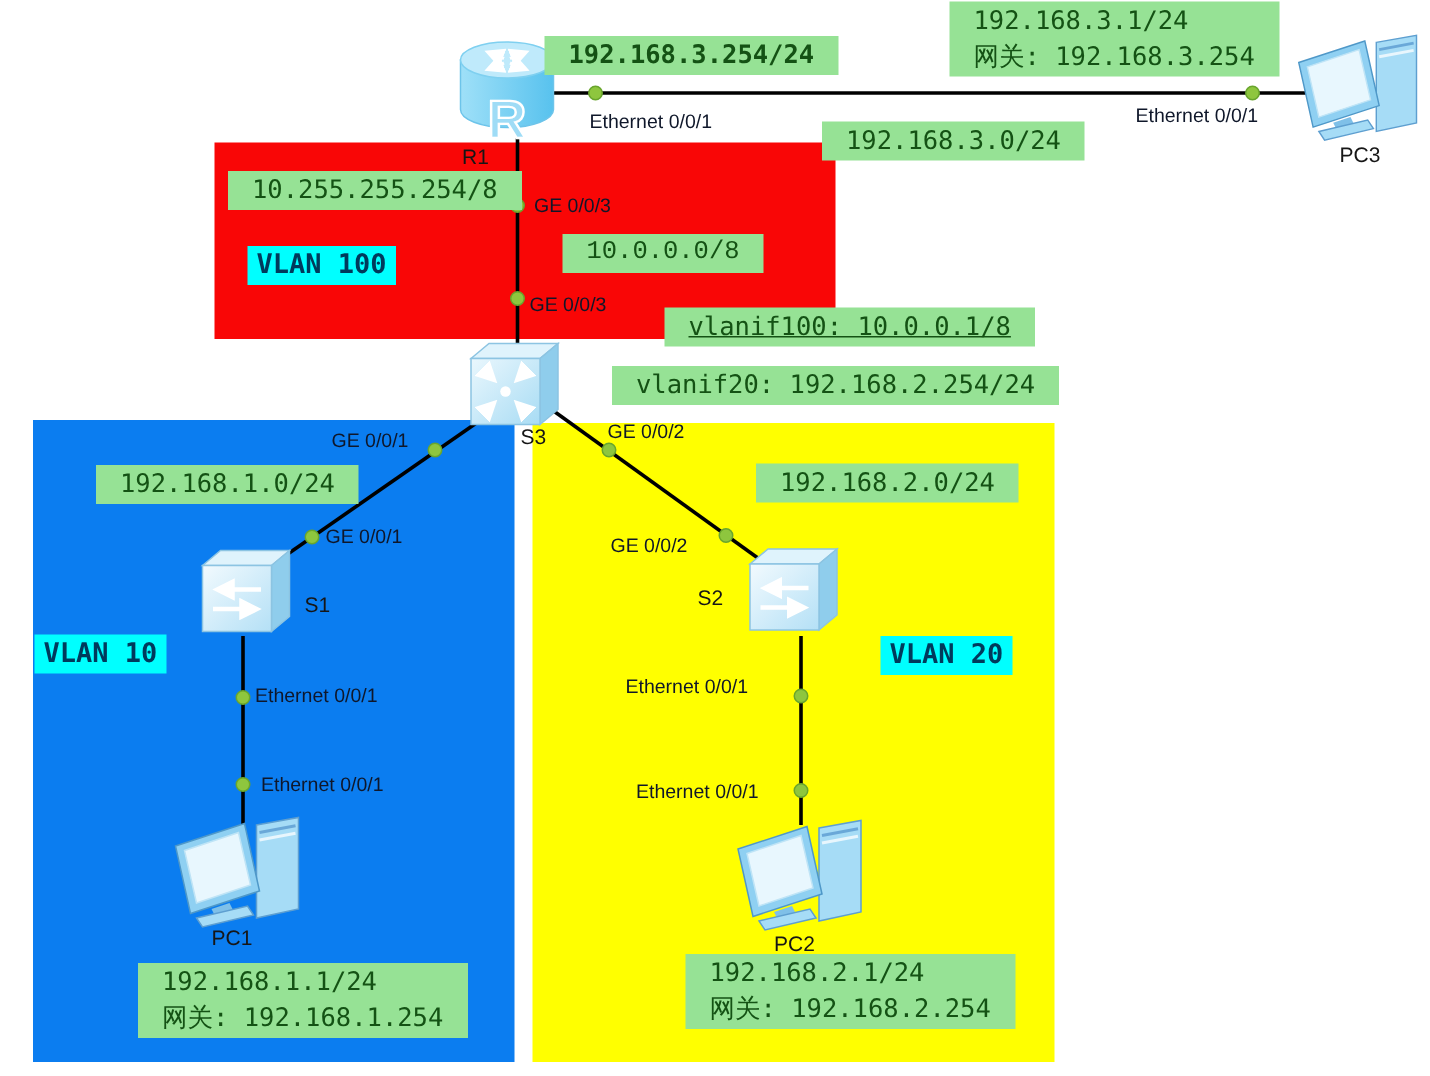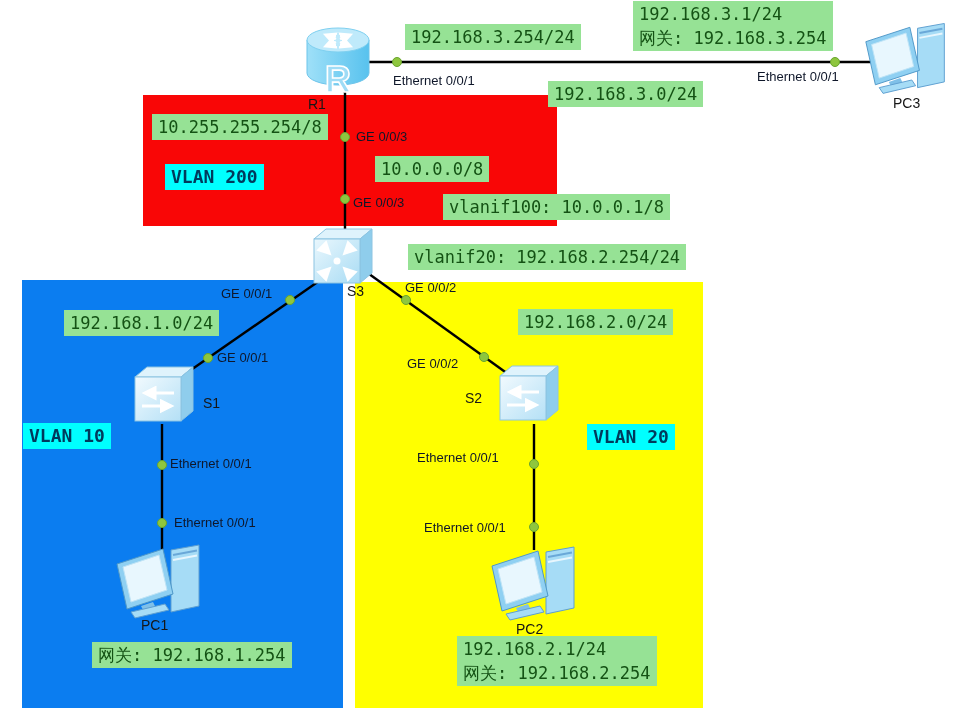--- a/index.html
+++ b/index.html
@@ -9,21 +9,21 @@
   .region.red{background:var(--region-red,#f90606);}
   .region.blue{background:var(--region-blue,#0b7df0);}
   .region.yellow{background:var(--region-yellow,#ffff00);}
   svg.links{position:absolute;left:0;top:0;z-index:2;}
   svg.links line{stroke:var(--link,#000);stroke-width:2.4;}
   svg.links circle.port{fill:var(--port-dot,#8ec63e);stroke:#69a52d;stroke-width:1;}
   .icon{position:absolute;z-index:3;}
   .dev-label{position:absolute;z-index:4;font:14px "Liberation Sans",sans-serif;color:#161616;white-space:nowrap;}
   .port-label{position:absolute;z-index:4;font:13px "Liberation Sans",sans-serif;color:#0f172a;white-space:nowrap;}
   .ip-label{position:absolute;z-index:5;font:17px "DejaVu Sans Mono",monospace;line-height:24px;
-            color:var(--ip-text,#145214);background:var(--ip-bg,#96e295);padding:1px 6px;white-space:nowrap;}
+            color:var(--ip-text,#145214);background:var(--ip-bg,#96e295);padding:1px 16px;white-space:nowrap;}
   .vlan-label{position:absolute;z-index:5;font:bold 18px "DejaVu Sans Mono",monospace;line-height:26px;
             color:var(--vlan-text,#003a5c);background:var(--vlan-bg,#00ffff);padding:0 6px;white-space:nowrap;}
 </style>
 </head>
 <body>
 
 <div class="canvas">
 
   <div class="region red" style="left:143px;top:95px;width:414px;height:131px;"></div>
   <div class="region blue" style="left:22px;top:280px;width:321px;height:428px;"></div>
@@ -190,37 +190,38 @@
   <div class="port-label" style="left:353px;top:195px;">GE 0/0/3</div>
   <div class="port-label" style="left:221px;top:286px;">GE 0/0/1</div>
   <div class="port-label" style="left:405px;top:280px;">GE 0/0/2</div>
   <div class="port-label" style="left:217px;top:350px;">GE 0/0/1</div>
   <div class="port-label" style="left:407px;top:356px;">GE 0/0/2</div>
   <div class="port-label" style="left:170px;top:456px;">Ethernet 0/0/1</div>
   <div class="port-label" style="left:174px;top:515px;">Ethernet 0/0/1</div>
   <div class="port-label" style="left:417px;top:450px;">Ethernet 0/0/1</div>
   <div class="port-label" style="left:424px;top:520px;">Ethernet 0/0/1</div>
 
-  <div class="ip-label" style="left:405px;top:24px;">192.168.3.254/24</div>
+  <div class="ip-label" style="left:363px;top:24px;font-weight:bold;">192.168.3.254/24</div>
   <div class="ip-label" style="left:633px;top:1px;">
     <div>192.168.3.1/24</div>
     <div>网关: 192.168.3.254</div>
   </div>
   <div class="ip-label" style="left:548px;top:81px;">192.168.3.0/24</div>
   <div class="ip-label" style="left:152px;top:114px;">10.255.255.254/8</div>
-  <div class="ip-label" style="left:375px;top:156px;">10.0.0.0/8</div>
-  <div class="ip-label" style="left:443px;top:194px;">vlanif100: 10.0.0.1/8</div>
+  <div class="ip-label" style="left:375px;top:156px;font-family:Liberation Mono, monospace;">10.0.0.0/8</div>
+  <div class="ip-label" style="left:443px;top:205px;text-decoration:underline;">vlanif100: 10.0.0.1/8</div>
   <div class="ip-label" style="left:408px;top:244px;">vlanif20: 192.168.2.254/24</div>
   <div class="ip-label" style="left:64px;top:310px;">192.168.1.0/24</div>
-  <div class="ip-label" style="left:518px;top:309px;text-align:center;">192.168.2.0/24</div>
+  <div class="ip-label" style="left:504px;top:309px;text-align:center;">192.168.2.0/24</div>
   <div class="ip-label" style="left:92px;top:642px;">
+    <div>192.168.1.1/24</div>
     <div>网关: 192.168.1.254</div>
   </div>
   <div class="ip-label" style="left:438px;top:636px;margin-left:19px;">
     <div>192.168.2.1/24</div>
     <div>网关: 192.168.2.254</div>
   </div>
 
-  <div class="vlan-label" style="left:165px;top:164px;">VLAN 200</div>
+  <div class="vlan-label" style="left:165px;top:164px;">VLAN 100</div>
   <div class="vlan-label" style="left:23px;top:423px;">VLAN 10</div>
   <div class="vlan-label" style="left:587px;top:424px;">VLAN 20</div>
 
 </div>
 
 </body></html>

